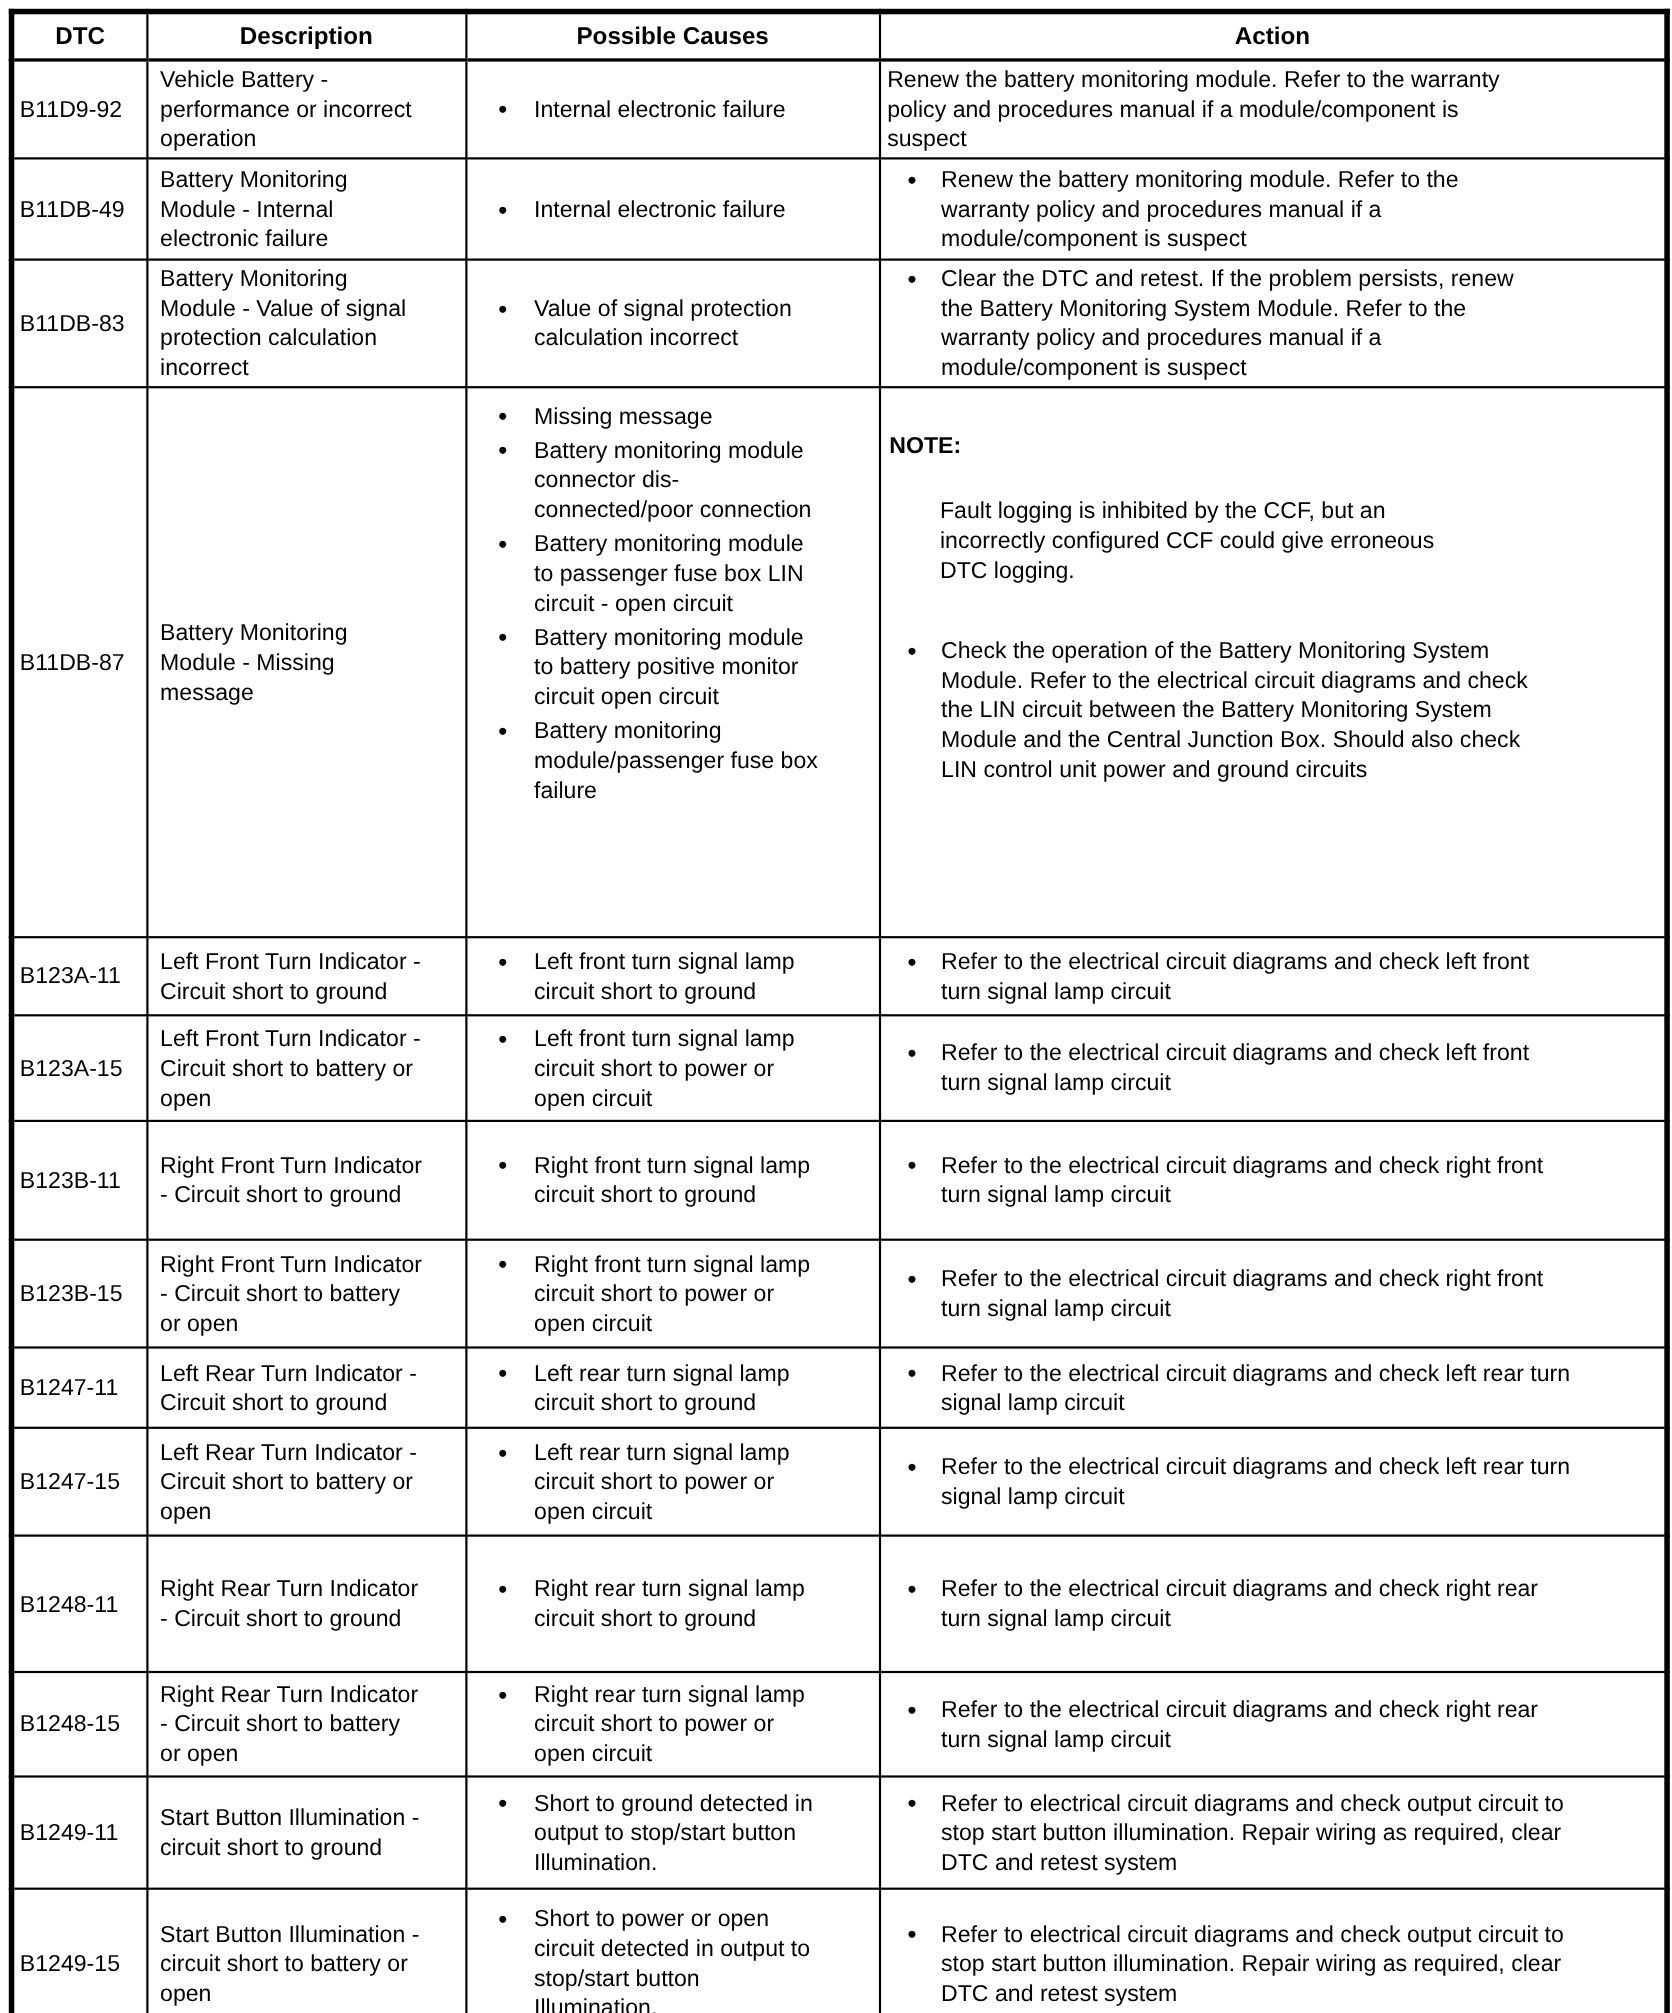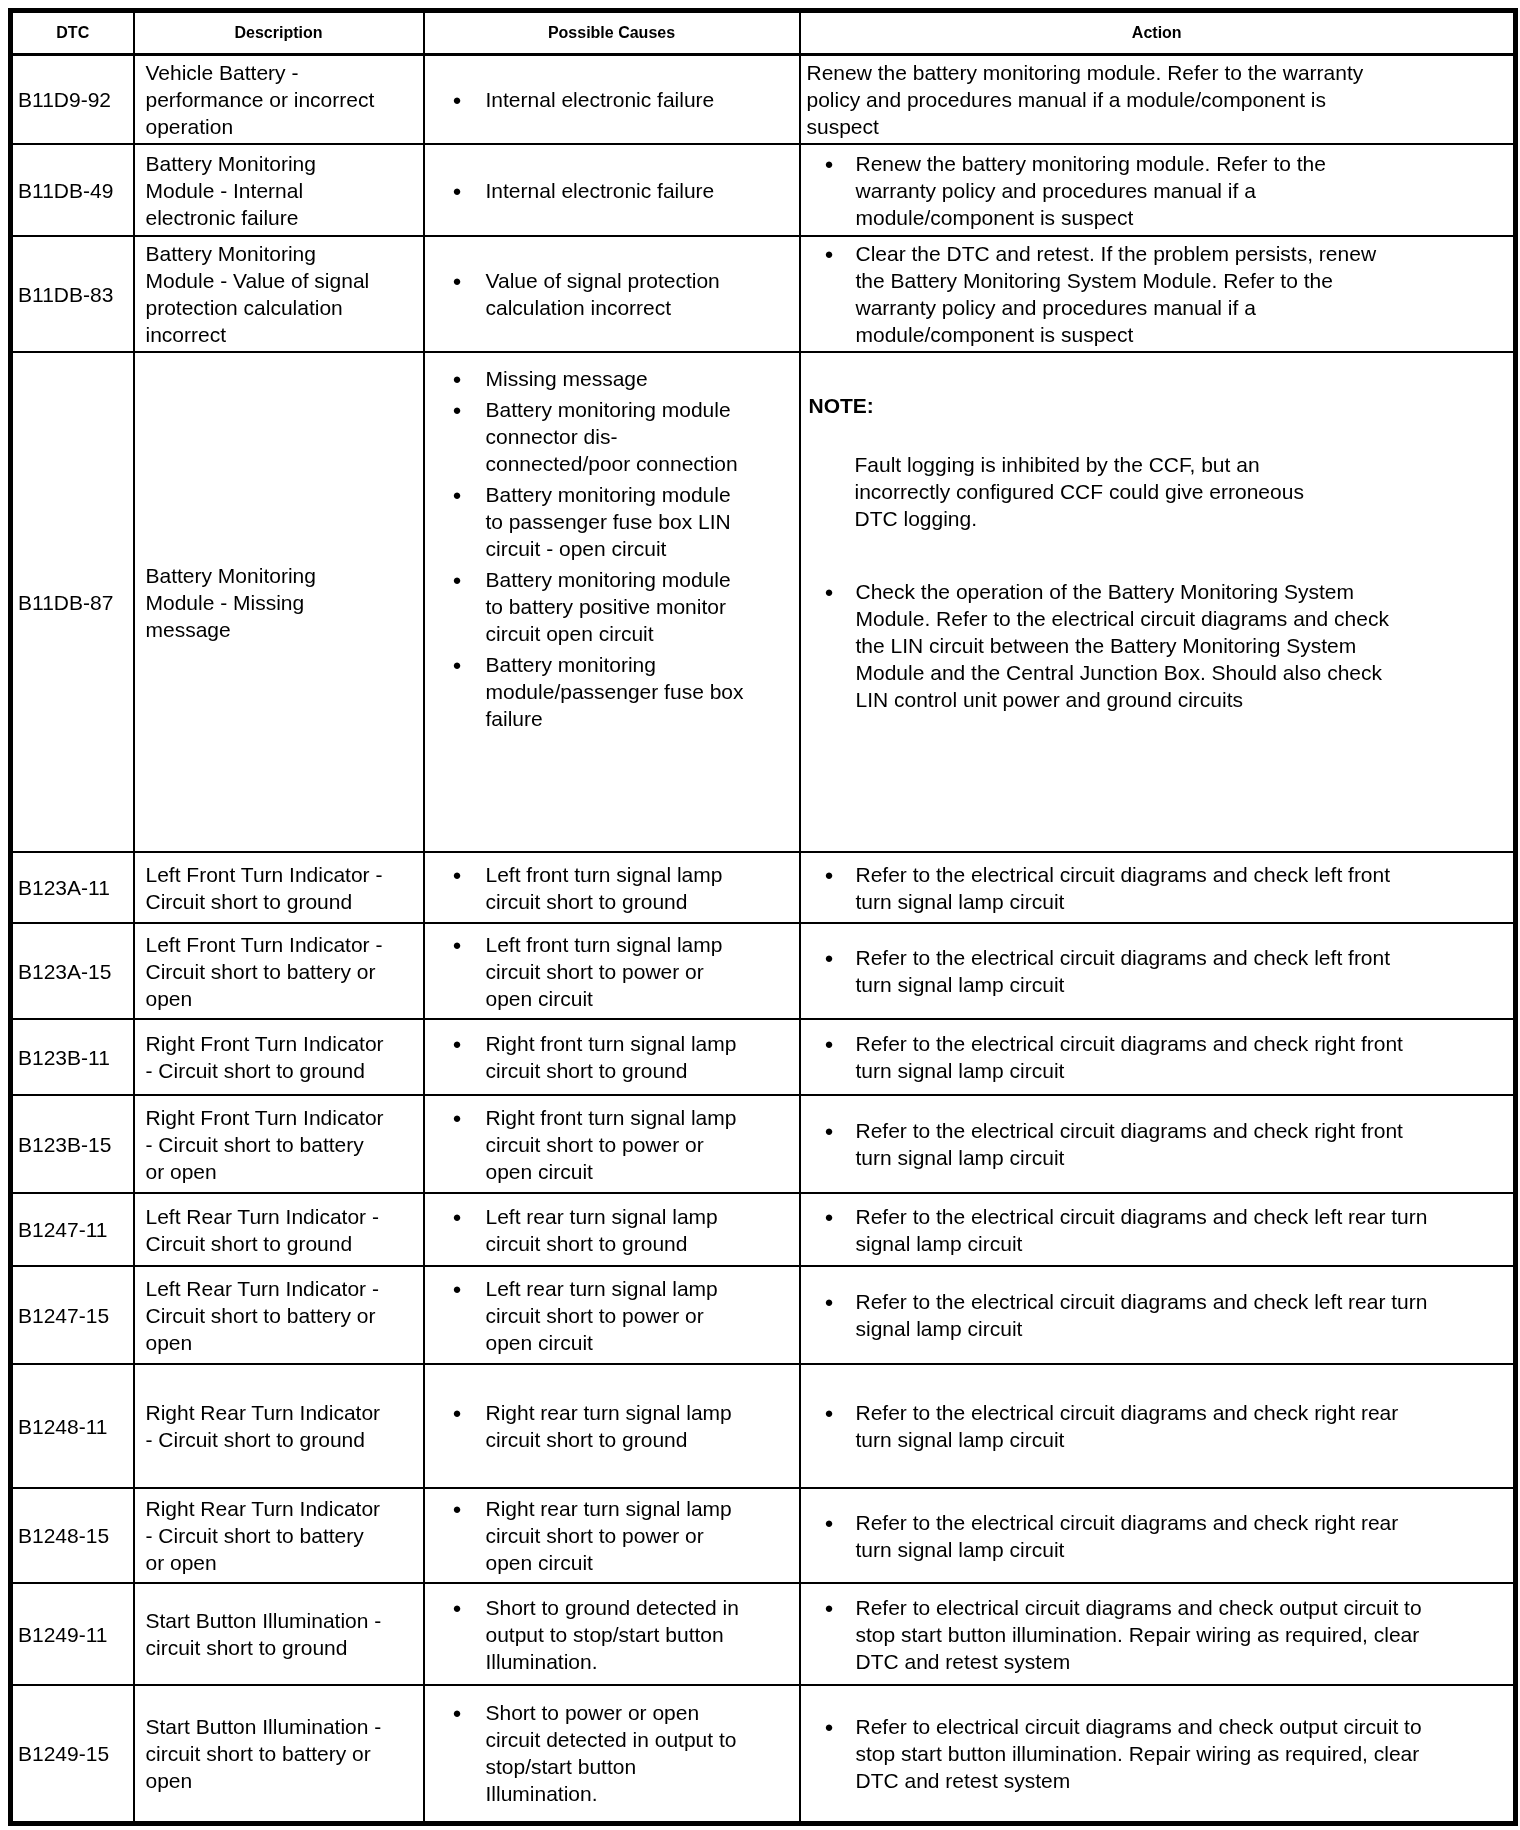--- a/index.html
+++ b/index.html
@@ -24,21 +24,21 @@
   }
   col.c-dtc    { width: 123px; }
   col.c-desc   { width: 290px; }
   col.c-causes { width: 376px; }
   col.c-action { width: 716px; }
 
   th {
     border: 2px solid #000;
     border-bottom: 3px solid #000;
     height: 36px;
-    font-size: 16px;
+    font-size: 22px;
     font-weight: bold;
     text-align: center;
     vertical-align: middle;
     padding: 2px;
   }
   td {
     border: 2px solid #000;
     vertical-align: middle;
     font-size: 21px;
     line-height: 27px;
@@ -84,21 +84,21 @@
     max-width: 490px;
   }
 
   
   tbody tr:nth-child(1)  { height: 88px;  }
   tbody tr:nth-child(2)  { height: 92px;  }
   tbody tr:nth-child(3)  { height: 102px; }
   tbody tr:nth-child(4)  { height: 500px; }
   tbody tr:nth-child(5)  { height: 71px;  }
   tbody tr:nth-child(6)  { height: 96px;  }
-  tbody tr:nth-child(7)  { height: 76px; }
+  tbody tr:nth-child(7)  { height: 108px; }
   tbody tr:nth-child(8)  { height: 98px;  }
   tbody tr:nth-child(9)  { height: 73px;  }
   tbody tr:nth-child(10) { height: 98px;  }
   tbody tr:nth-child(11) { height: 124px;  }
   tbody tr:nth-child(12) { height: 95px;  }
   tbody tr:nth-child(13) { height: 102px; }
   tbody tr:nth-child(14) { height: 138px; }
 
   
   tbody tr:nth-child(1) td.action { vertical-align: top; }

